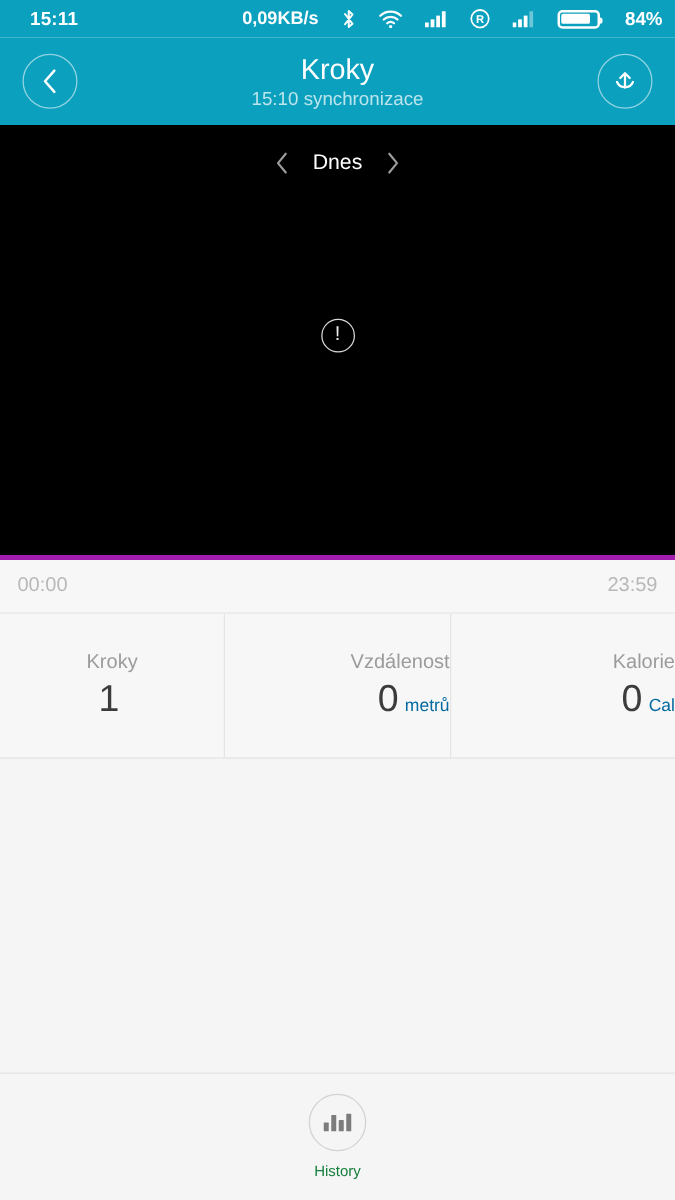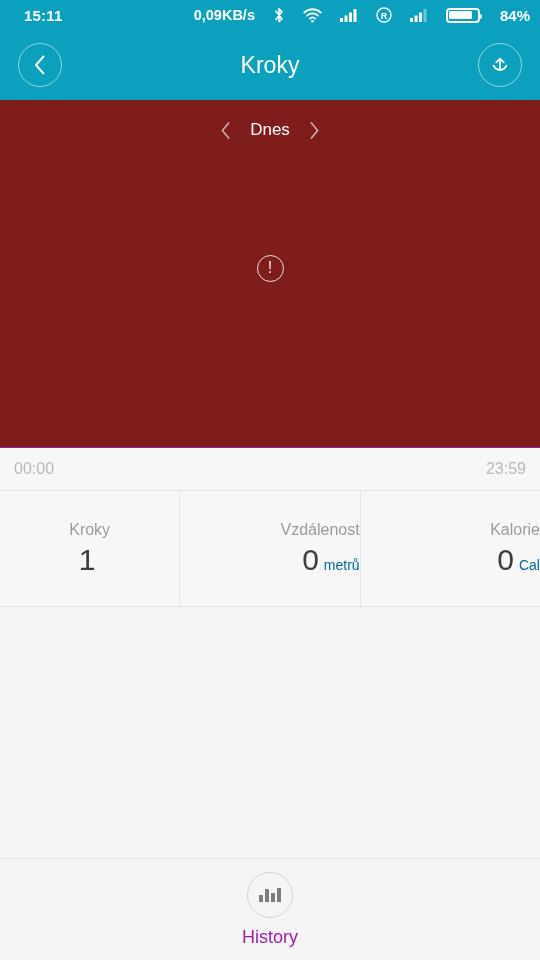--- a/index.html
+++ b/index.html
@@ -43,22 +43,22 @@
   .circ-btn {
     position:absolute; width:44px; height:44px; border-radius:50%;
     border:1.5px solid rgba(255,255,255,.55);
     display:flex; align-items:center; justify-content:center;
   }
   .circ-btn.left { left:18px; }
   .circ-btn.right { right:18px; }
 
   
   .chart {
-    background:#7f1d1d; flex:0 0 348px; position:relative;
-    border-bottom:1px solid #a21caf;
+    background:#000000; flex:0 0 348px; position:relative;
+    border-bottom:4px solid #a21caf;
   }
   .daynav {
     position:absolute; top:20px; left:0; right:0;
     display:flex; align-items:center; justify-content:center; gap:18px;
   }
   .daynav-label { color:#ffffff; font-size:17px; }
   .daynav-arrow { opacity:.62; display:block; }
   .nodata {
     position:absolute; top:155px; left:0; right:0;
     display:flex; align-items:center; justify-content:center; gap:13px;
@@ -104,21 +104,21 @@
     display:flex; flex-direction:column; align-items:center;
     justify-content:center; gap:9px;
   }
   .hist-circle {
     width:46px; height:46px; border-radius:50%;
     border:1px solid #D2D2D2;
     display:flex; align-items:flex-end; justify-content:center;
     gap:2.5px; padding-bottom:15px;
   }
   .hbar { width:3.5px; background:#7C7C7C; border-radius:.5px; }
-  .hist-label { color:#a21caf; font-size:18px; }
+  .hist-label { color:#15803d; font-size:12px; }
 </style>
 </head>
 <body>
 
 <div class="screen">
 
   <div class="statusbar">
     <span class="sb-clock">15:11</span>
     <div class="sb-right">
       <span class="sb-speed">0,09KB/s</span>
@@ -162,20 +162,21 @@
 
   <div class="header">
     <div class="circ-btn left">
       <svg width="16" height="22" viewBox="0 0 16 22">
         <path d="M11.5 2.5 L4 11 L11.5 19.5" fill="none" stroke="#ffffff" stroke-width="2" stroke-linecap="round" stroke-linejoin="round"></path>
       </svg>
     </div>
 
     <div class="hdr-titles">
       <div class="hdr-title">Kroky</div>
+      <div class="hdr-sub">15:10 synchronizace</div>
     </div>
 
     <div class="circ-btn right">
       <svg width="24" height="24" viewBox="0 0 24 24">
         <path d="M12 17 L12 6" fill="none" stroke="#ffffff" stroke-width="1.8" stroke-linecap="round"></path>
         <path d="M8.2 9.4 L12 5.6 L15.8 9.4" fill="none" stroke="#ffffff" stroke-width="1.8" stroke-linecap="round" stroke-linejoin="round"></path>
         <path d="M5.6 12.6 A7 7 0 0 0 18.4 12.6" fill="none" stroke="#ffffff" stroke-width="1.8" stroke-linecap="round"></path>
       </svg>
     </div>
   </div>

